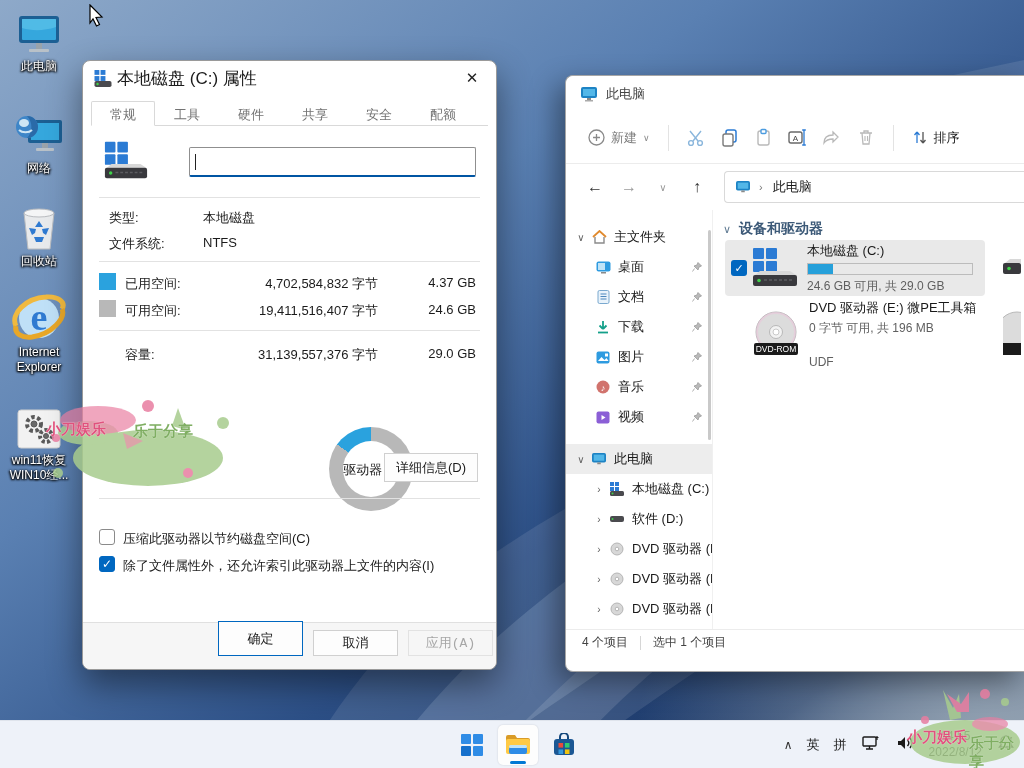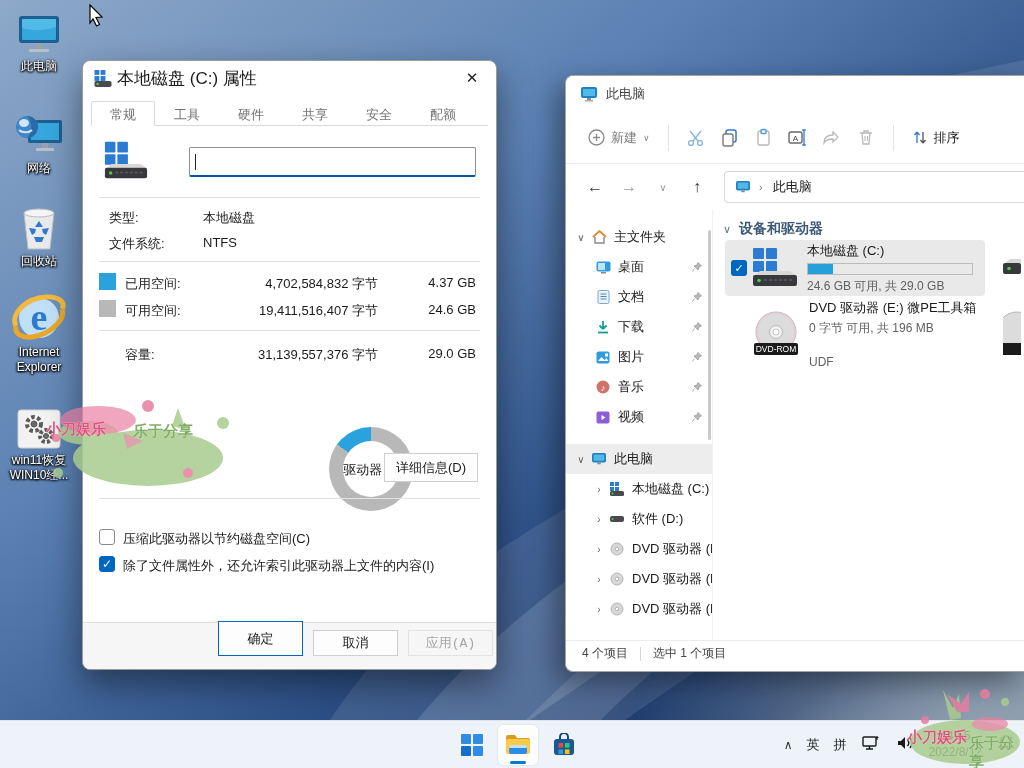--- a/index.html
+++ b/index.html
@@ -81,21 +81,21 @@
   #mainpane { flex:1; padding:10px 0 0 10px; border-left:1px solid #f0f0f0; position:relative; }
   #group-hdr { display:flex; align-items:center; gap:8px; font-size:14px; color:#3d5a78; font-weight:bold; }
   #group-hdr .chev { color:#5f7a92; font-size:11px; font-weight:normal; }
   .drive-tile { position:absolute; display:flex; align-items:center; }
   .tile-check { width:16px; height:16px; background:#0067c0; border-radius:3px; color:#fff; font-size:11px; line-height:16px; text-align:center; margin-right:4px; }
   .tile-text { margin-left:8px; font-size:13px; }
   .tile-name { color:#191919; margin-bottom:3px; }
   .tile-detail { color:#5f5f5f; font-size:12px; margin-top:3px; }
   .pbar { width:166px; height:12px; background:#e9e9e9; border:1px solid #bcbcbc; }
   .pbar>div { height:100%; background:#26a0da; }
-  #exp-status { position:absolute; left:0; right:0; bottom:5px; height:26px; border-top:1px solid #ececec;
+  #exp-status { position:absolute; left:0; right:0; bottom:16px; height:26px; border-top:1px solid #ececec;
     display:flex; align-items:center; padding-left:16px; font-size:12px; color:#444; background:#fff; }
   #exp-status .st-sep { width:1px; height:14px; background:#d6d6d6; margin:0 12px; }
 
   
   #taskbar { position:absolute; left:0; bottom:0; width:1024px; height:48px; background:#eef2f9;
     border-top:1px solid #dfe4ec; z-index:30; }
   #tb-center { position:absolute; left:452px; top:0; height:48px; display:flex; align-items:center; gap:6px; }
   .task-ico { width:40px; height:40px; border-radius:5px; display:flex; align-items:center; justify-content:center; position:relative; }
   .task-ico.active { background:#fdfdfd; box-shadow:0 0 2px rgba(0,0,0,.15); }
   .task-ico.active::after { content:""; position:absolute; bottom:1px; left:12px; width:16px; height:3px; border-radius:2px; background:#0078d4; }

